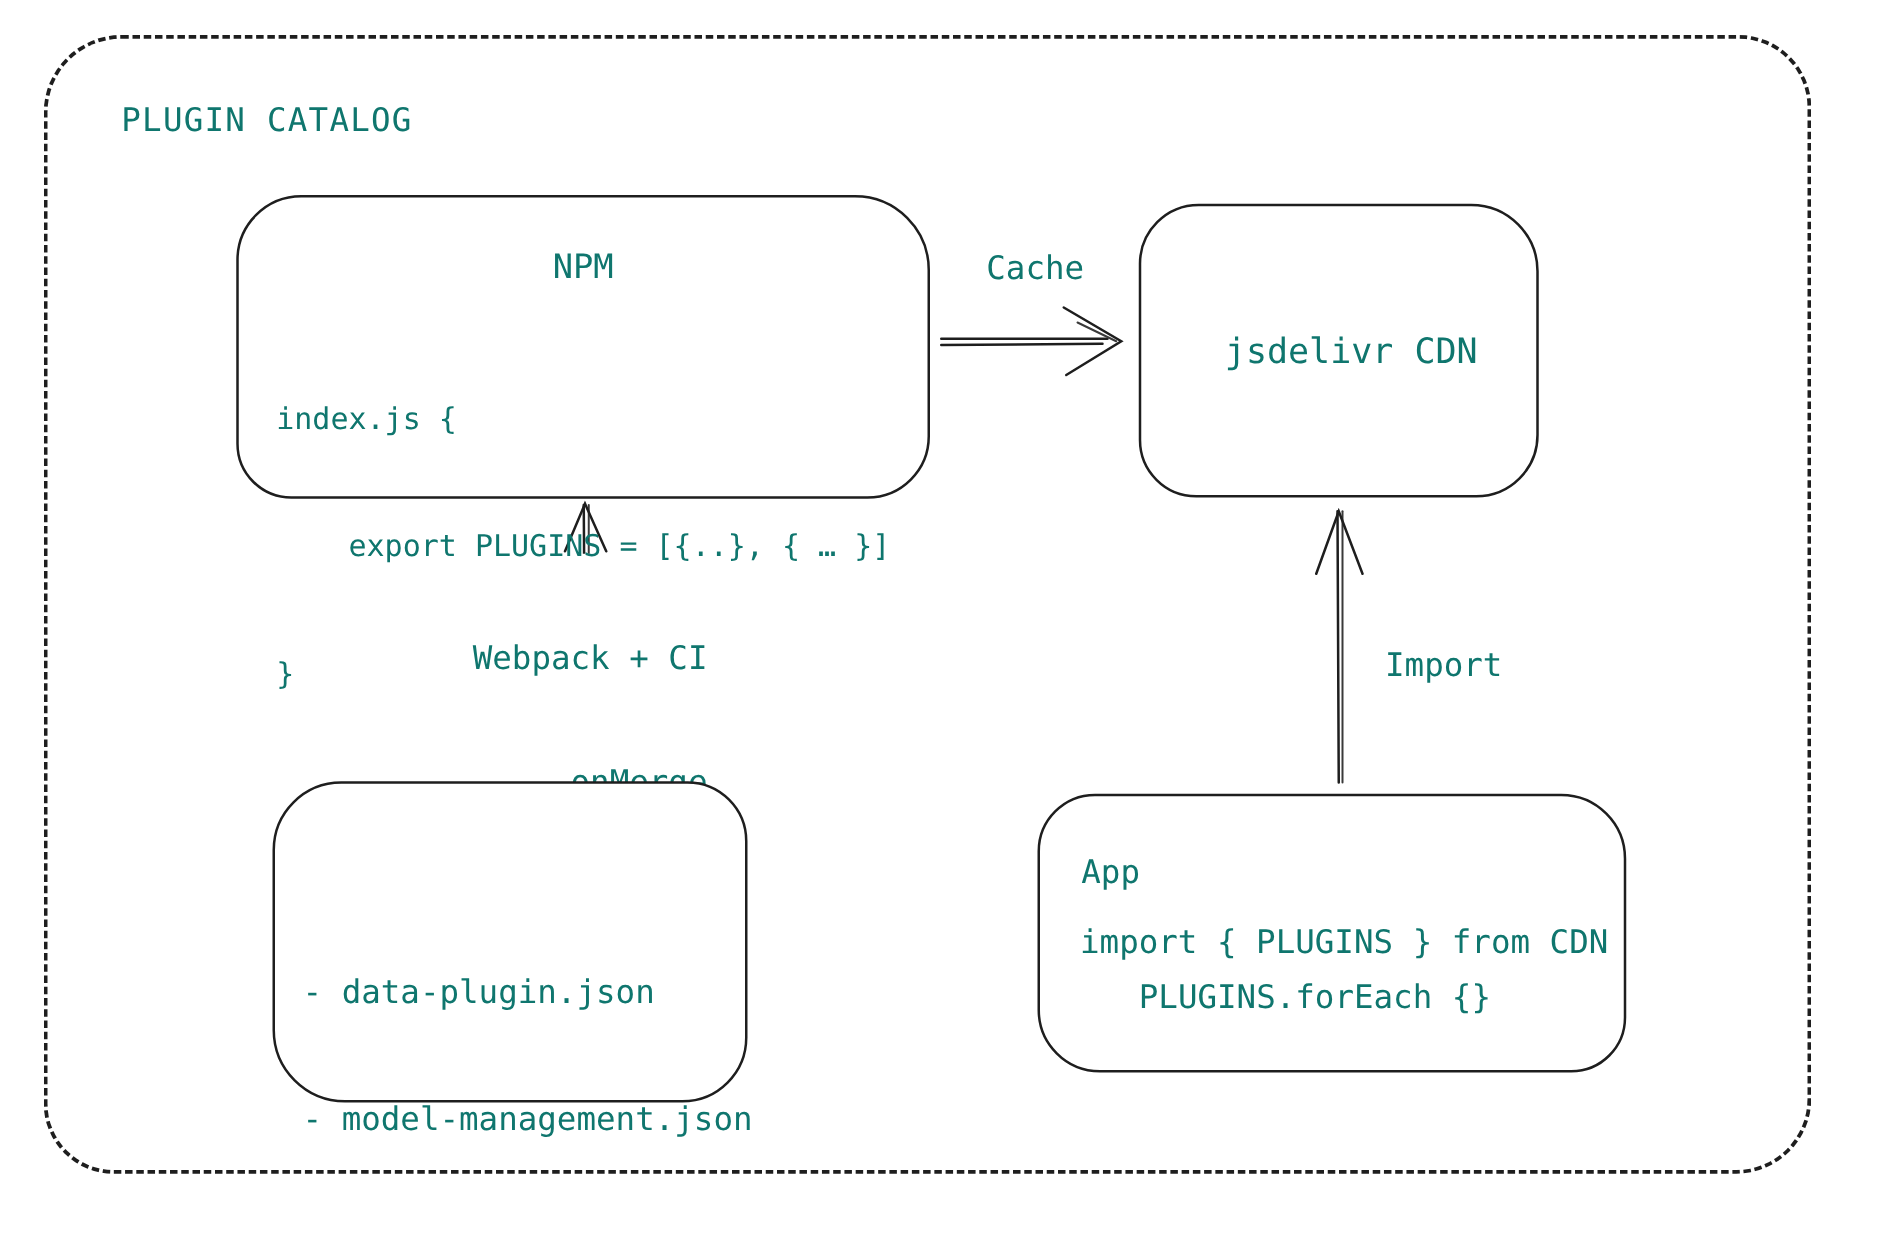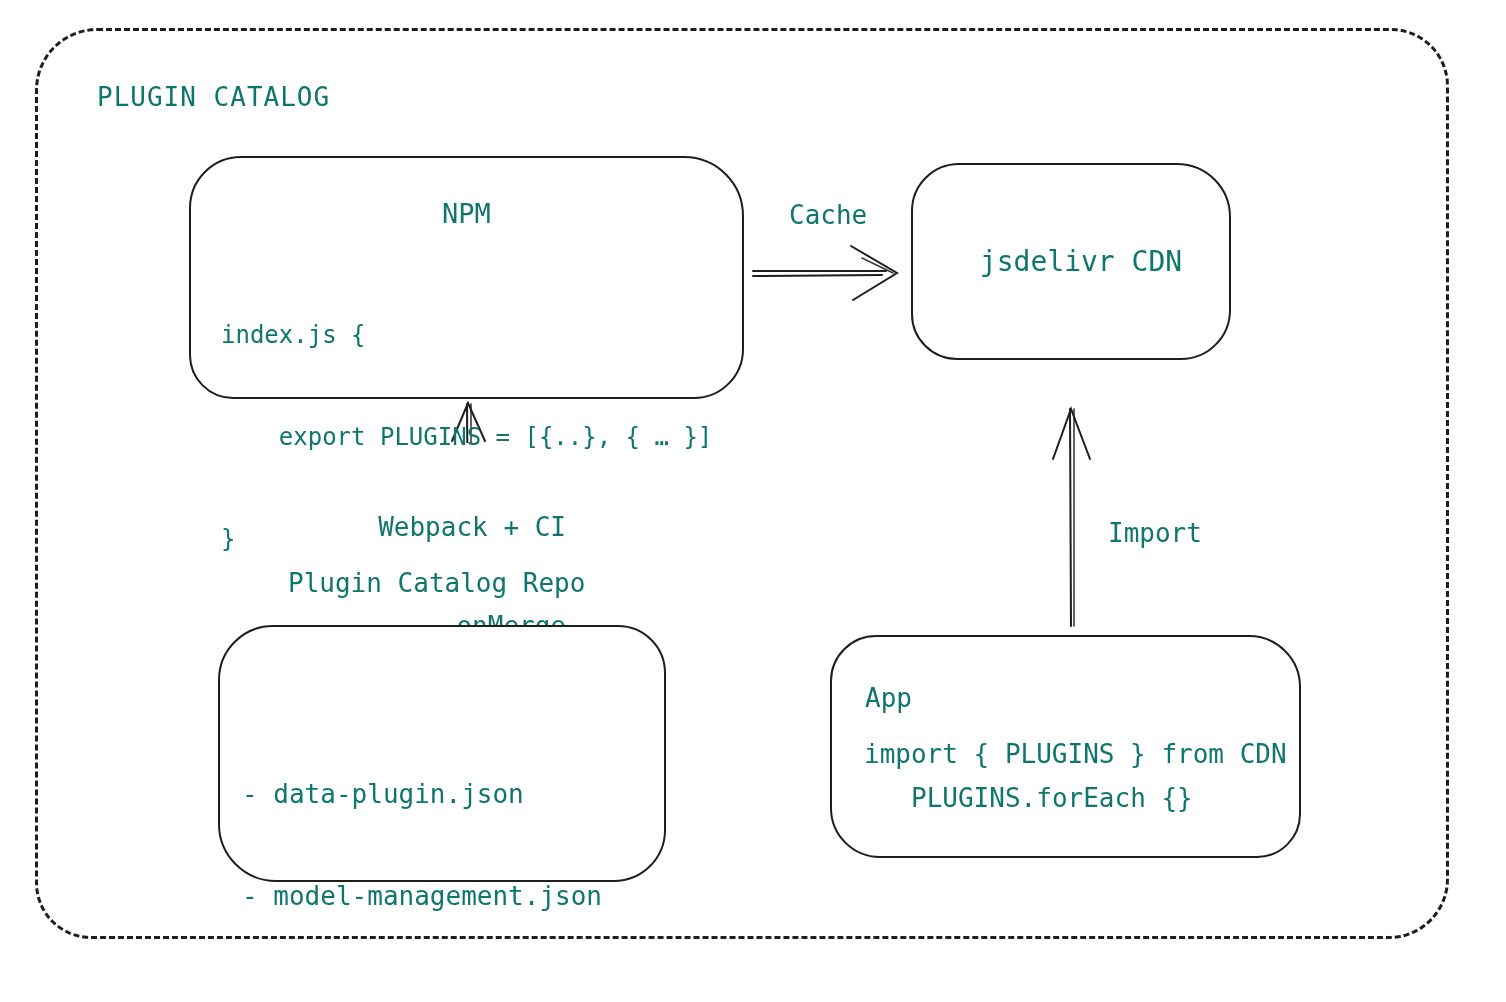--- a/index.html
+++ b/index.html
@@ -47,37 +47,37 @@
   }
   .node-npm .code-block {
     position: absolute;
     left: 30px; top: 92px;
     font-size: 24px;
     line-height: 34px;
     white-space: pre;
   }
   .node-cdn {
     left: 911px; top: 163px;
-    width: 320px; height: 197px;
+    width: 320px; height: 235px;
     border-radius: 48px 54px 50px 46px;
     display: flex; align-items: center; justify-content: center;
   }
   .node-cdn .node-title {
     font-size: 28px;
     white-space: pre;
   }
   .repo-title {
     position: absolute;
     left: 288px; top: 568px;
     font-size: 26px;
     white-space: pre;
   }
   .node-repo {
     left: 218px; top: 625px;
-    width: 448px; height: 257px;
+    width: 380px; height: 257px;
     border-radius: 55px 48px 52px 58px;
   }
   .node-repo .file-list {
     position: absolute;
     left: 22px; top: 82px;
     font-size: 26px;
     line-height: 34px;
     white-space: pre;
   }
   .node-app {
@@ -168,21 +168,20 @@
       <div>index.js {</div>
       <div>    export PLUGINS = [{..}, { … }]</div>
       <div>}</div>
     </div>
   </div>
 
   <div class="node node-cdn">
     <div class="node-title">jsdelivr CDN</div>
   </div>
 
-  <div class="repo-title">Plugin Catalog Repo</div>
   <div class="node node-repo">
     <div class="file-list">
       <div>- data-plugin.json</div>
       <div>- model-management.json</div>
       <div>…</div>
     </div>
   </div>
 
   <div class="node node-app">
     <div class="node-title">App</div>

